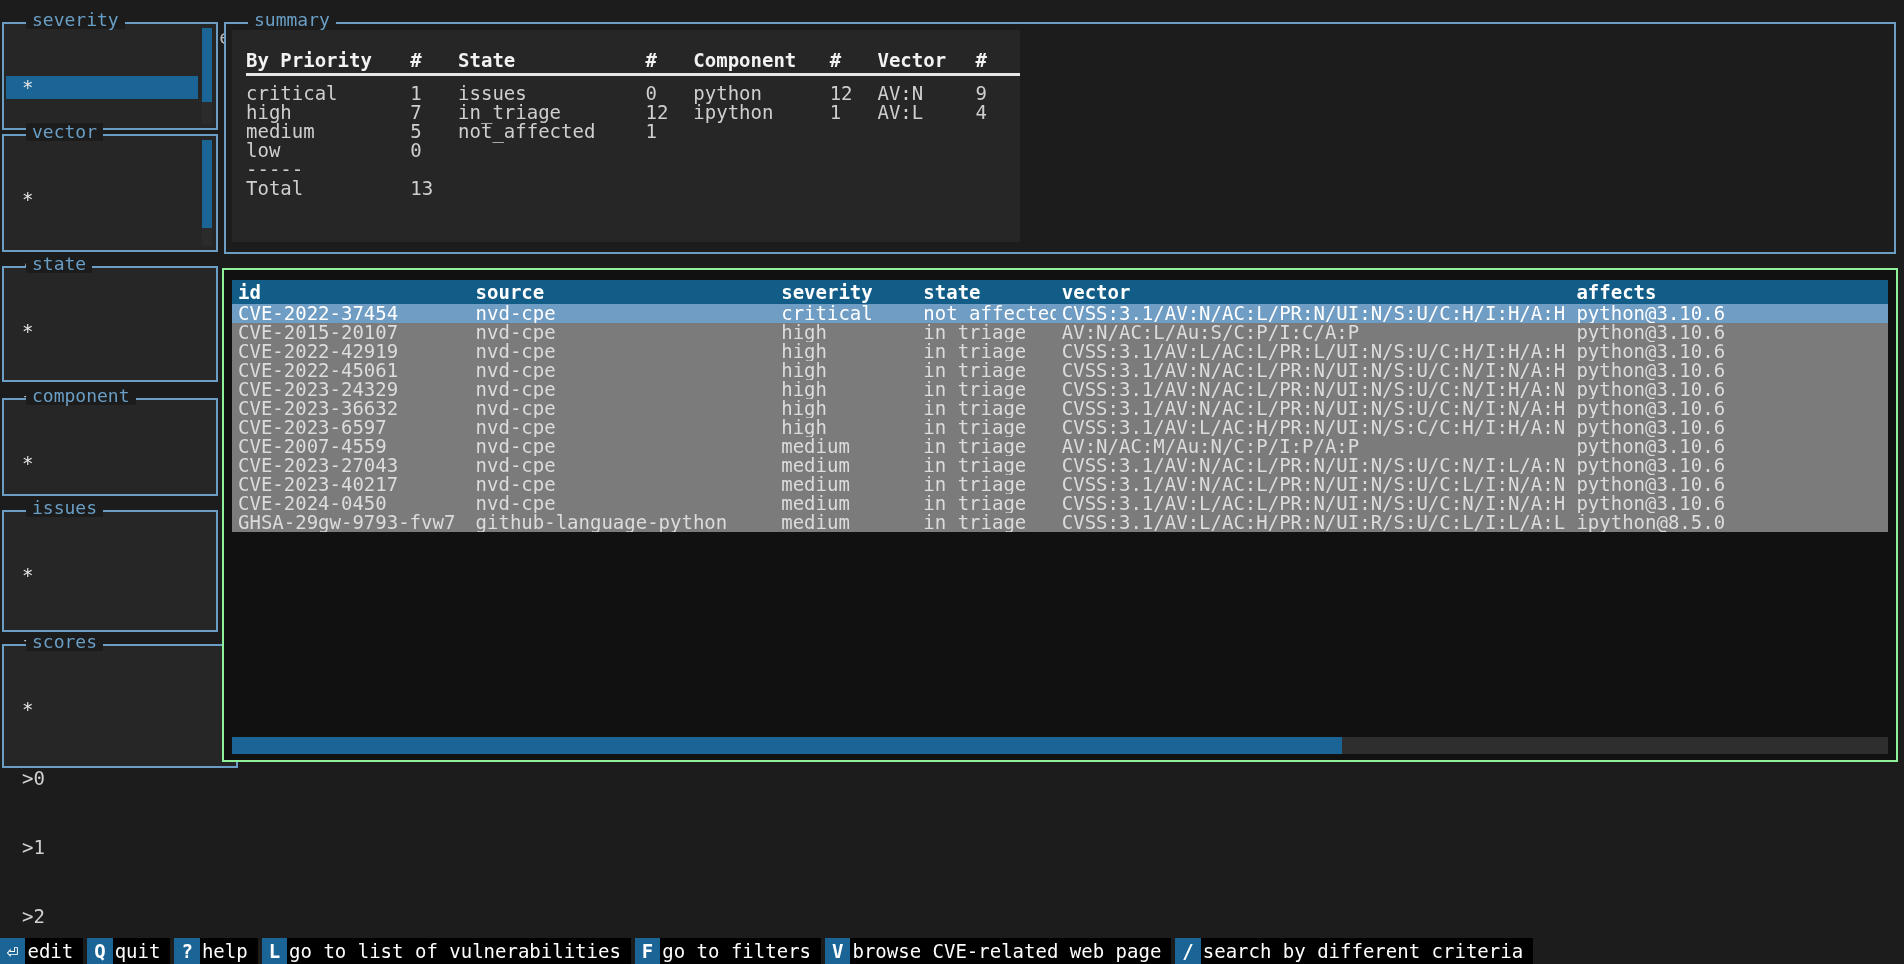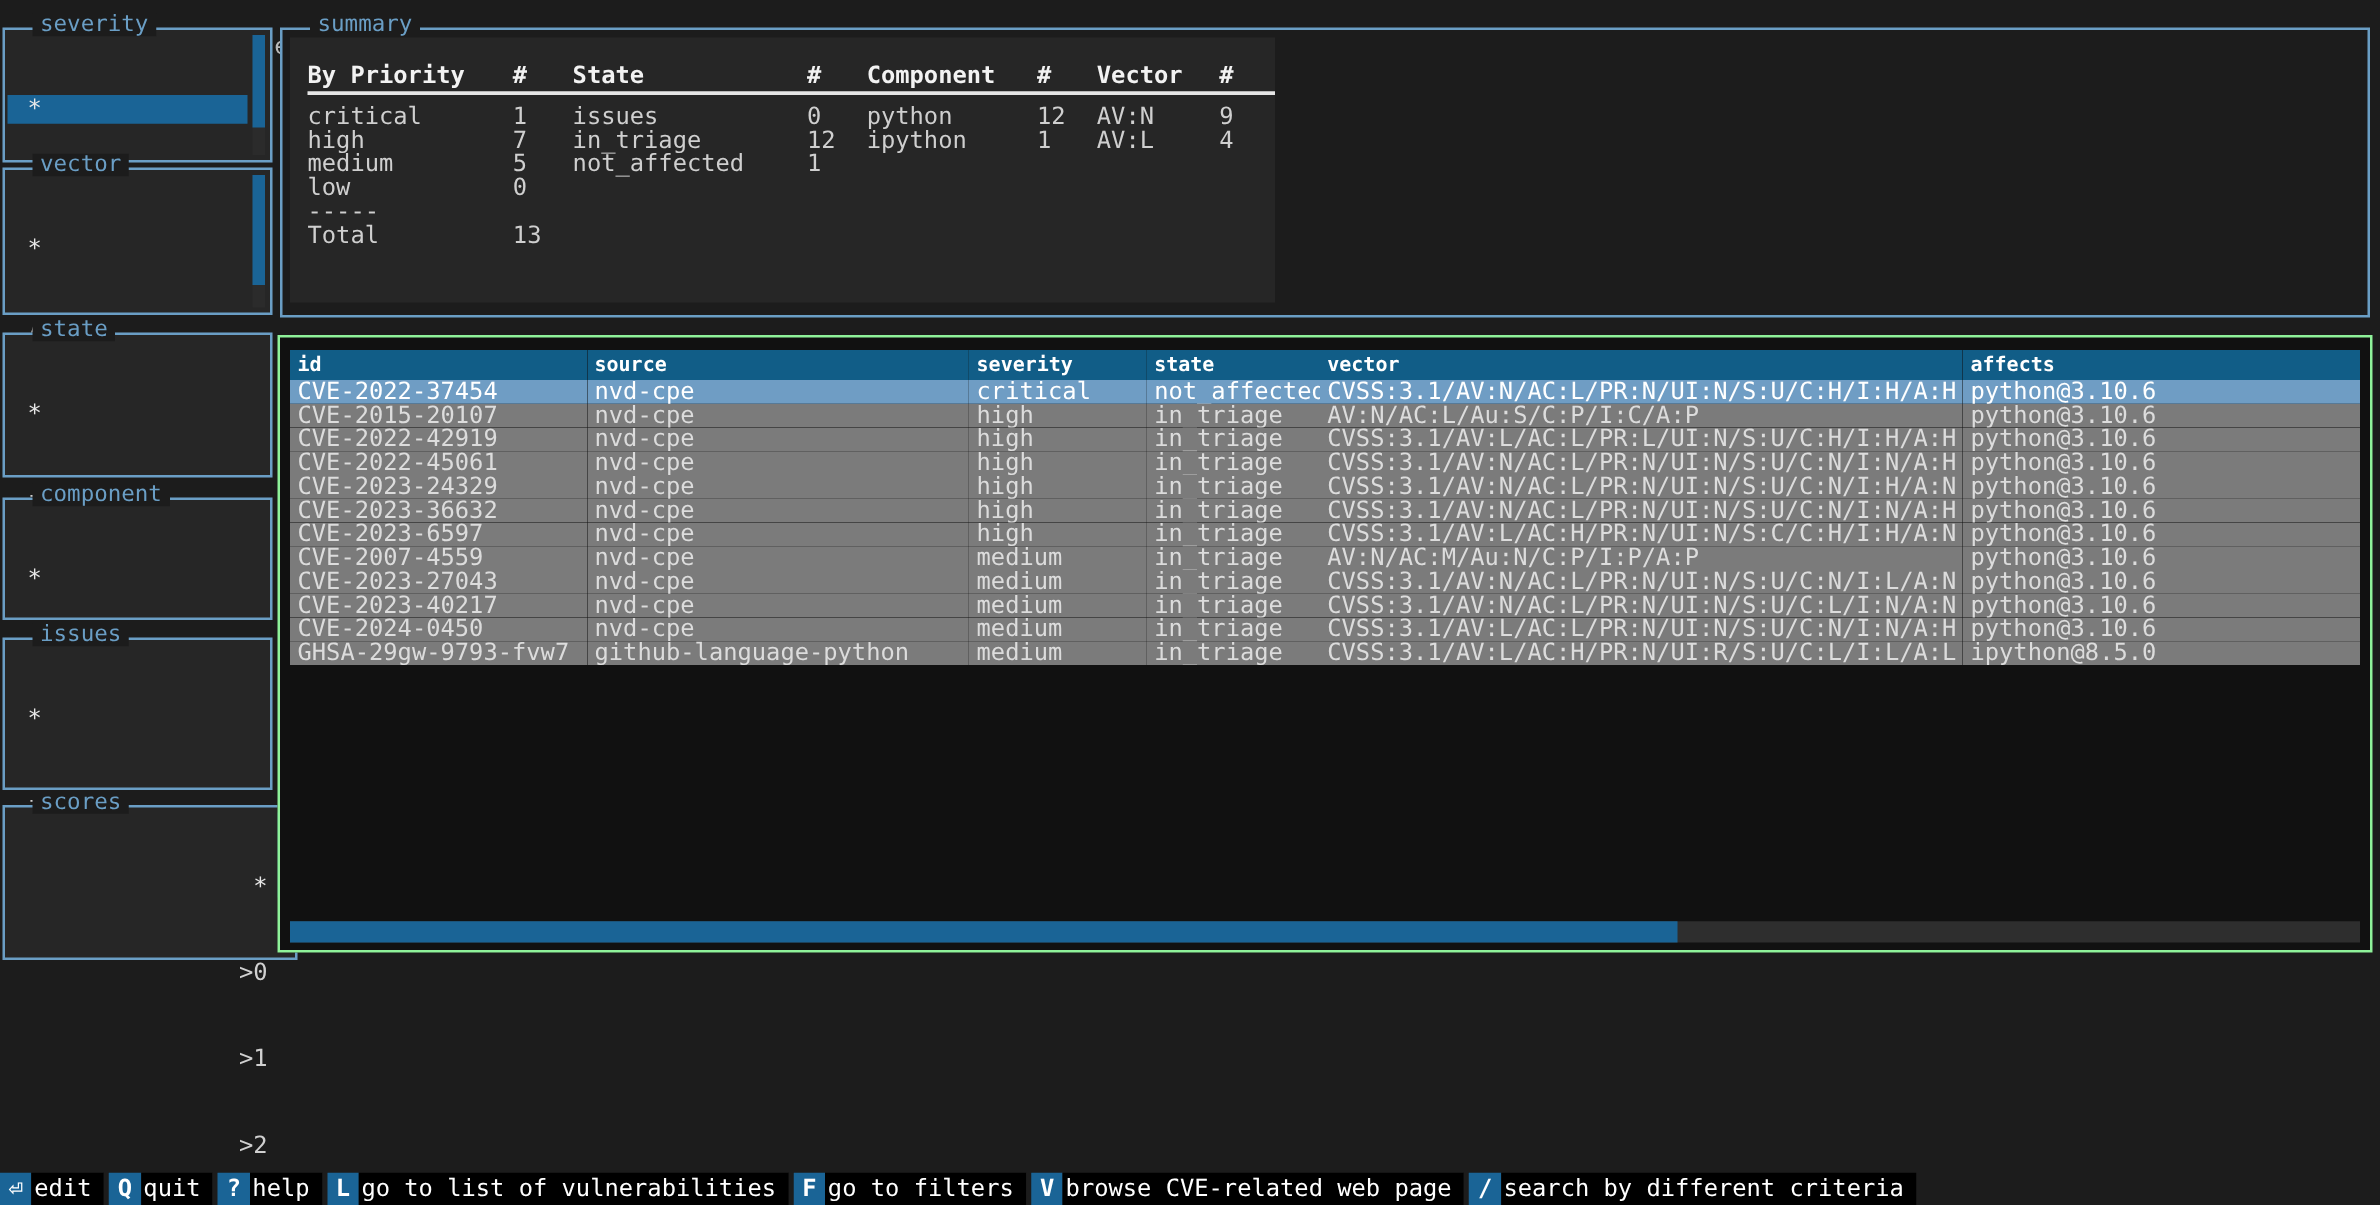--- a/index.html
+++ b/index.html
@@ -170,21 +170,21 @@
   .vt th {
     background: #115d87;
     color: #ffffff;
     font-weight: bold;
     text-align: left;
     height: 24px;
     line-height: 24px;
     padding: 0 0 0 6px;
     white-space: nowrap;
     overflow: hidden;
-    font-size: 16px;
+    font-size: 19px;
   }
   .vt td {
     height: 19px;
     line-height: 19px;
     padding: 0 0 0 6px;
     white-space: nowrap;
     overflow: hidden;
     font-size: 19px;
     color: #d8d8d8;
   }
@@ -307,21 +307,21 @@
 
   <div class="panel filter-panel" id="panel-issues" style="top:510px; height:122px; width:216px;">
     <div class="panel-title">issues</div>
     <div class="filter-list">
       <div class="filter-item star">*</div>
       <div class="filter-item">issues</div>
       <div class="filter-item">no issues</div>
     </div>
   </div>
 
-  <div class="panel filter-panel" id="panel-scores" style="top:644px; height:124px; width:236px;text-align:right;">
+  <div class="panel filter-panel" id="panel-scores" style="top:644px; height:124px; width:236px;">
     <div class="panel-title">scores</div>
     <div class="filter-list">
       <div class="filter-item star">*</div>
       <div class="filter-item">&gt;0</div>
       <div class="filter-item">&gt;1</div>
       <div class="filter-item">&gt;2</div>
       
     </div>
     <div class="vscroll">
       <div class="thumb" style="top:0; height:68px;"></div>

